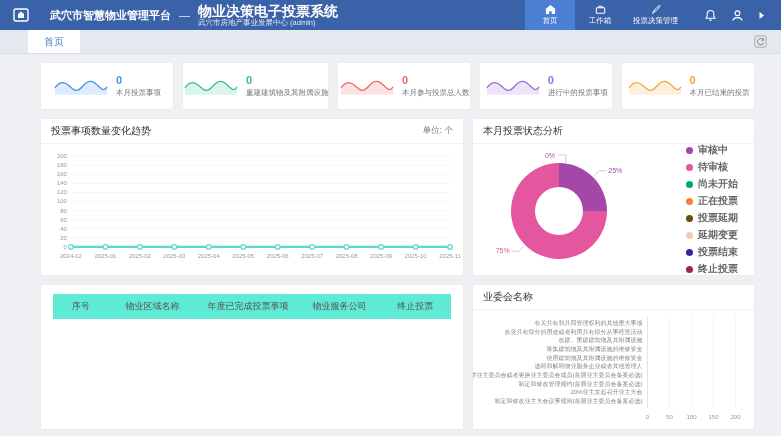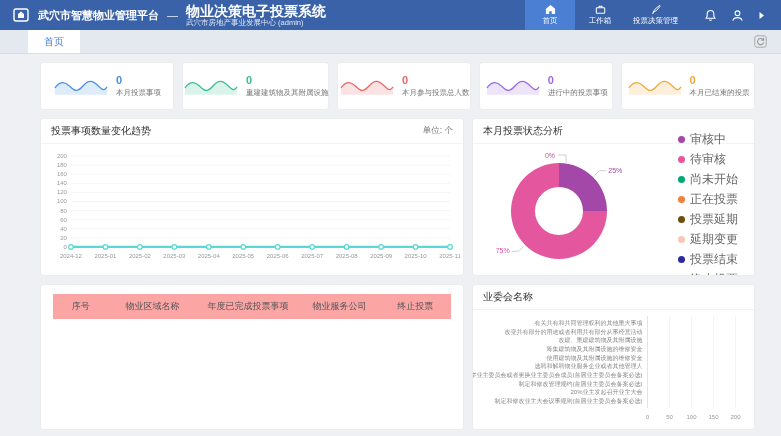--- a/index.html
+++ b/index.html
@@ -3,21 +3,21 @@
 <meta charset="utf-8">
 <style>
   * { margin:0; padding:0; box-sizing:border-box; }
   html,body { width:781px; height:436px; overflow:hidden;
     font-family:"Liberation Sans","DejaVu Sans",sans-serif; background:#eef0f3; }
 
   
   .app-header { height:30px; background:#3a62a8; display:flex; align-items:center;
     padding:0 10px 0 12px; color:#fff; }
   .logo { width:18px; height:18px; flex:none; }
-  .platform-title { font-size:11px; font-weight:bold; margin-left:8px; white-space:nowrap; }
+  .platform-title { font-size:11px; font-weight:bold; margin-left:20px; white-space:nowrap; }
   .title-divider { margin:0 8px; font-size:11px; opacity:.9; }
   .app-title-block { display:flex; flex-direction:column; line-height:1.15; }
   .app-title { font-size:14px; font-weight:bold; white-space:nowrap; }
   .app-subtitle { font-size:7.5px; opacity:.85; white-space:nowrap; }
   .spacer { flex:1; }
   .top-nav { display:flex; height:30px; }
   .nav-item { min-width:50px; padding:0 8px; height:30px; display:flex; flex-direction:column;
     align-items:center; justify-content:center; cursor:pointer; gap:1px; }
   .nav-item.active { background:#4a7fd4; }
   .nav-item svg { width:11px; height:11px; display:block; }
@@ -51,25 +51,25 @@
   .more { font-size:9px; color:#999; cursor:pointer; text-decoration:none; }
 
   .panel-trend { flex:0 0 424px; height:158px; }
   .panel-trend svg { display:block; width:100%; height:130px; }
   .panel-status { flex:1; height:158px; }
   .status-body { display:flex; align-items:center; height:131px; }
   .status-body svg { flex:none; }
   .legend { margin-left:auto; padding-right:16px; }
   .legend-row { display:flex; align-items:center; gap:5px; margin:3px 0; }
   .legend-dot { width:7px; height:7px; border-radius:50%; flex:none; }
-  .legend-txt { font-size:12px; color:#666; white-space:nowrap; }
+  .legend-txt { font-size:10px; color:#666; white-space:nowrap;font-weight:bold; }
 
   .panel-stats { flex:0 0 424px; height:146px; }
   .stats-table { width:calc(100% - 24px); margin:9px 12px 0; border-collapse:collapse; }
-  .stats-table th { background:#fca5a5; font-weight:normal; font-size:9px; color:#555;
+  .stats-table th { background:#5eead4; font-weight:normal; font-size:9px; color:#555;
     padding:6px 2px; text-align:center; white-space:nowrap; }
   .panel-types { flex:1; height:146px; }
   .panel-types svg { display:block; width:100%; height:119px; }
 </style>
 </head>
 <body>
 
 <header class="app-header">
   <svg class="logo" viewBox="0 0 18 18">
     <rect x="2" y="3" width="14" height="12" rx="2" fill="none" stroke="#fff" stroke-width="1.4"></rect>

